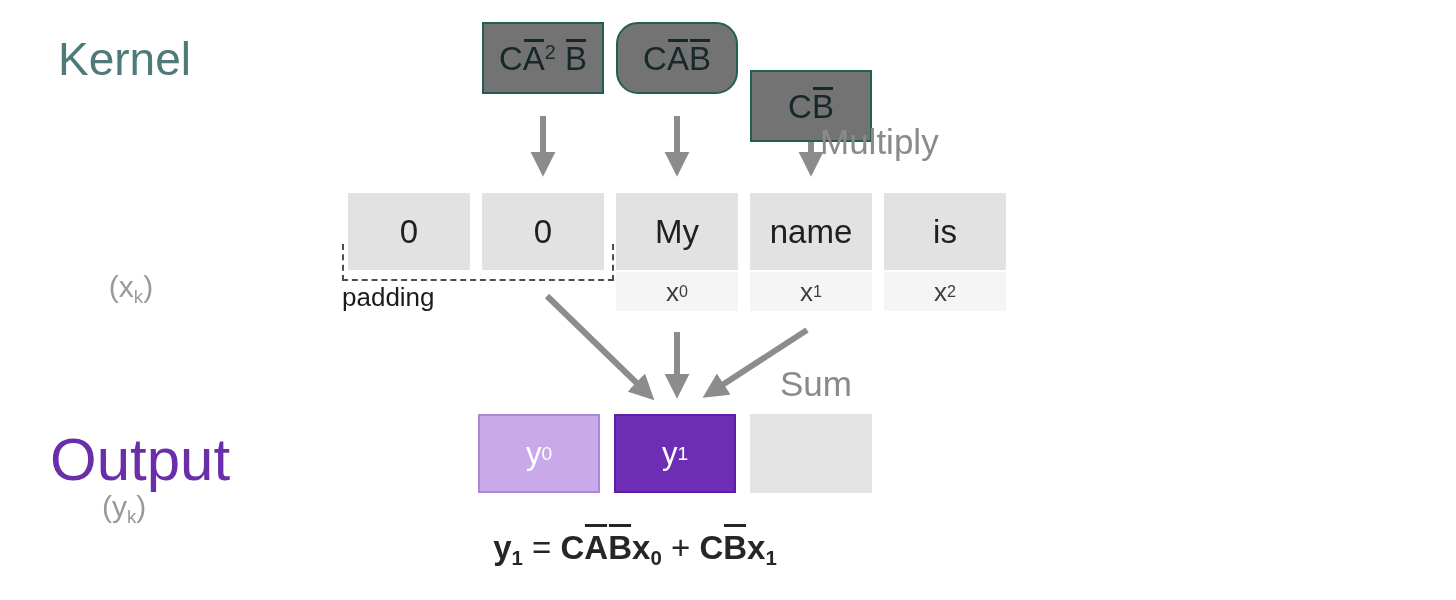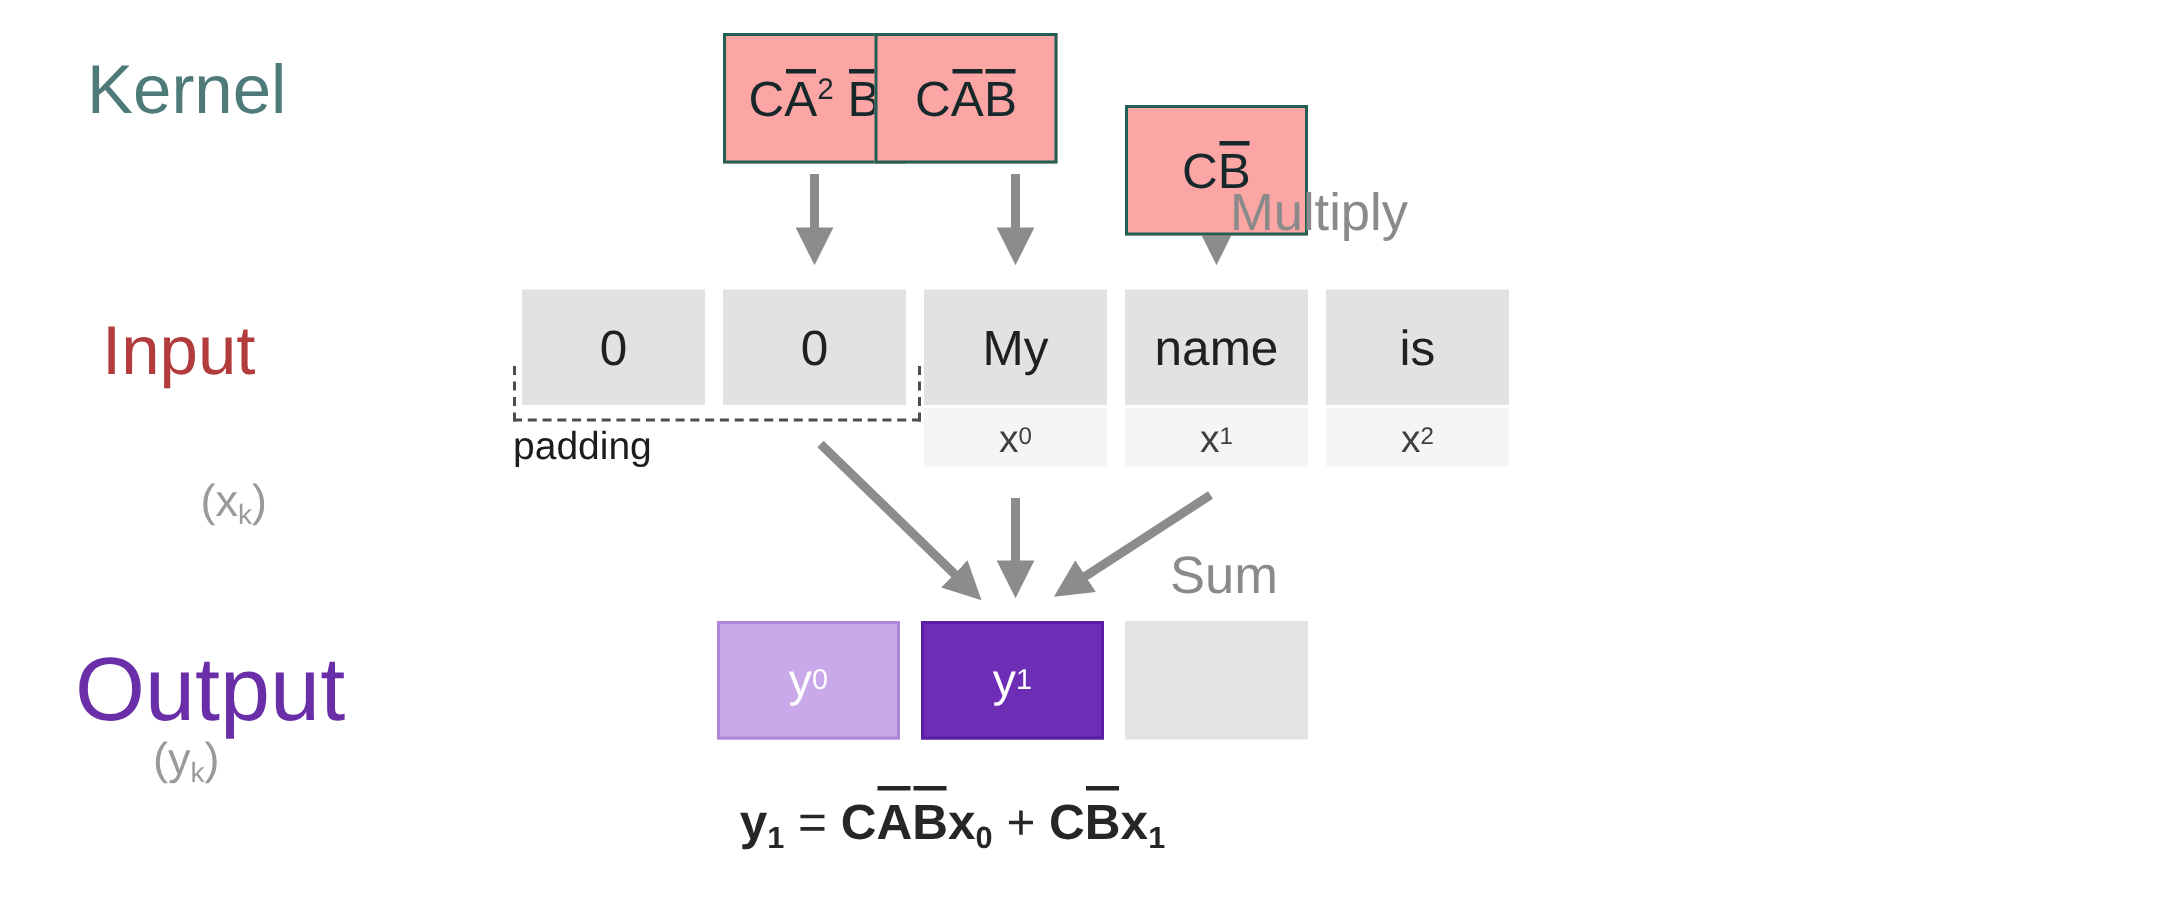--- a/index.html
+++ b/index.html
@@ -7,30 +7,30 @@
     position:relative;width:1456px;height:600px;background:#ffffff;
     font-family:"Liberation Sans","DejaVu Sans",sans-serif;overflow:hidden;
   }
   .arrow-layer{position:absolute;left:0;top:0;pointer-events:none;}
 
   .row-label{position:absolute;font-weight:400;line-height:1;}
   .kernel-label{left:58px;top:36px;font-size:46px;color:#4e7a7a;}
   .input-label{left:68px;top:210px;font-size:46px;color:#b23b3b;}
   .output-label{left:50px;top:430px;font-size:60px;color:#6a2fa8;}
   .sub-label{position:absolute;font-size:30px;color:#9a9a9a;line-height:1;}
-  .input-sublabel{left:108px;top:272px;width:70px;text-align:right;margin-top:48px;}
+  .input-sublabel{left:96px;top:272px;width:70px;text-align:center;}
   .output-sublabel{left:102px;top:492px;width:66px;text-align:left;}
 
   .kernel-box{
-    position:absolute;top:22px;width:122px;height:87px;box-sizing:border-box;
-    background:#fca5a5;border:2px solid #215e54;
+    position:absolute;top:22px;width:122px;height:72px;box-sizing:border-box;
+    background:#737373;border:2px solid #215e54;
     display:flex;align-items:center;justify-content:center;
     font-size:33px;color:#17282a;line-height:1;
   }
-  .kb0{left:482px;} .kb1{left:583px;} .kb2{left:750px;margin-top:48px;}
+  .kb0{left:482px;} .kb1{left:616px;border-radius:22px;} .kb2{left:750px;margin-top:48px;}
 
   .in-cell{
     position:absolute;top:193px;width:122px;height:77px;background:#e2e2e2;
     display:flex;align-items:center;justify-content:center;
     font-size:33px;color:#202020;line-height:1;
   }
   .ic0{left:348px;} .ic1{left:482px;} .ic2{left:616px;} .ic3{left:750px;} .ic4{left:884px;}
 
   .idx-cell{
     position:absolute;top:272px;width:122px;height:39px;background:#f5f5f5;
@@ -98,21 +98,20 @@
   </div>
   <div class="kernel-box kb1">
     <span><span>C</span><span class="bar">A</span><span class="bar">B</span></span>
   </div>
   <div class="kernel-box kb2">
     <span><span>C</span><span class="bar">B</span></span>
   </div>
 
   <div class="hint-label multiply-label">Multiply</div>
 
-  <div class="row-label input-label">Input</div>
   <div class="sub-label input-sublabel"><span>(x</span><span class="sub">k</span><span>)</span></div>
 
   <div class="in-cell ic0">0</div>
   <div class="in-cell ic1">0</div>
   <div class="in-cell ic3">name</div>
   <div class="in-cell ic2">My</div>
   <div class="in-cell ic4">is</div>
 
   <div class="idx-cell xc0">
       <span>x</span>

